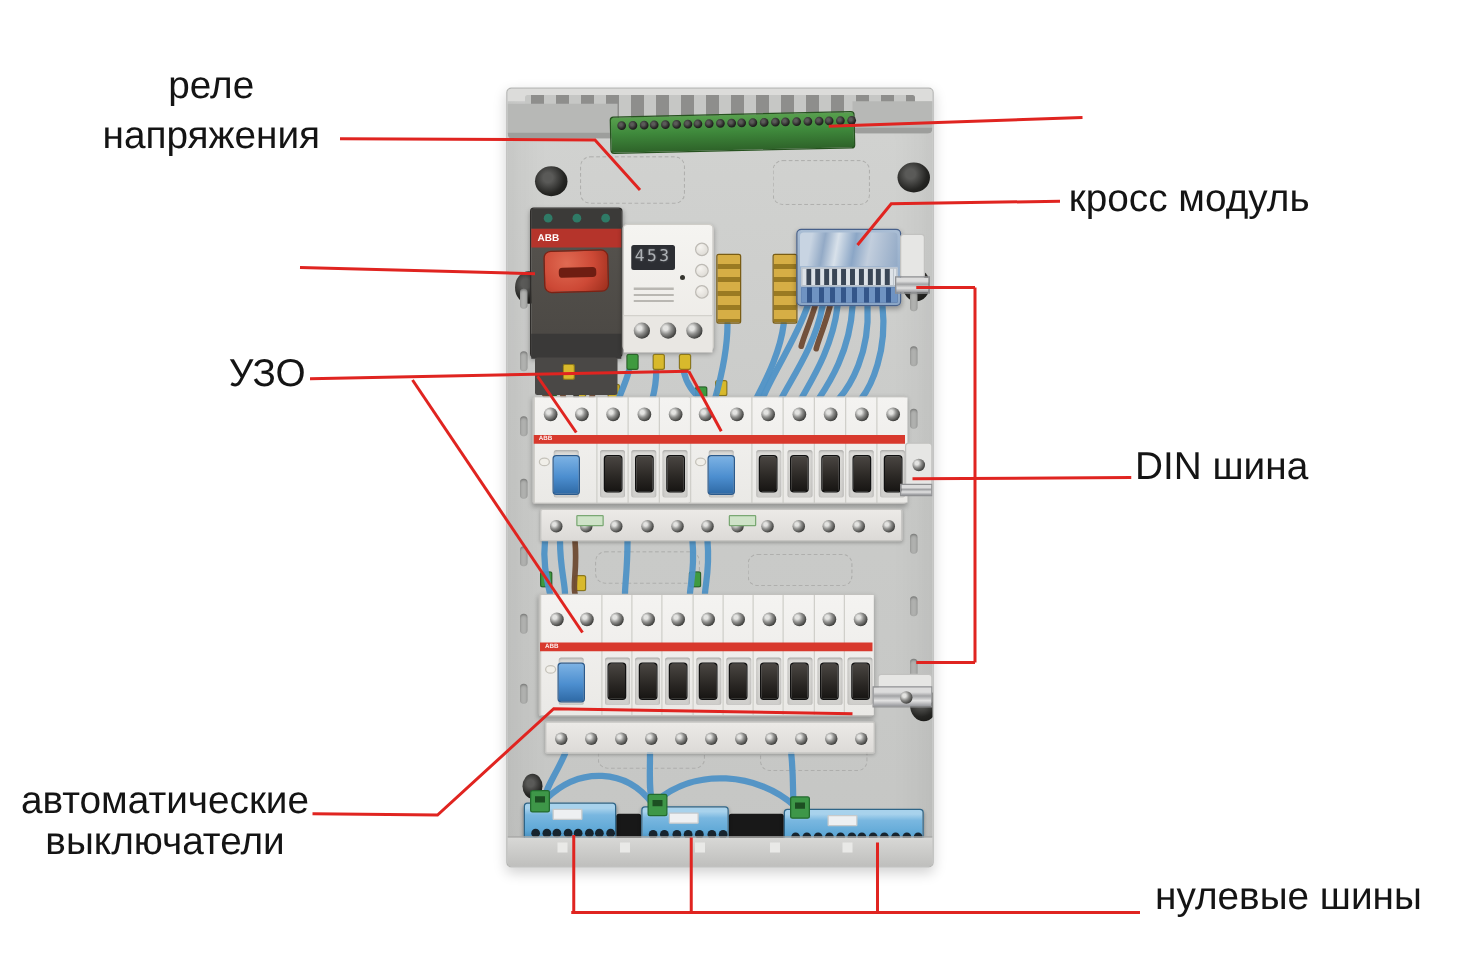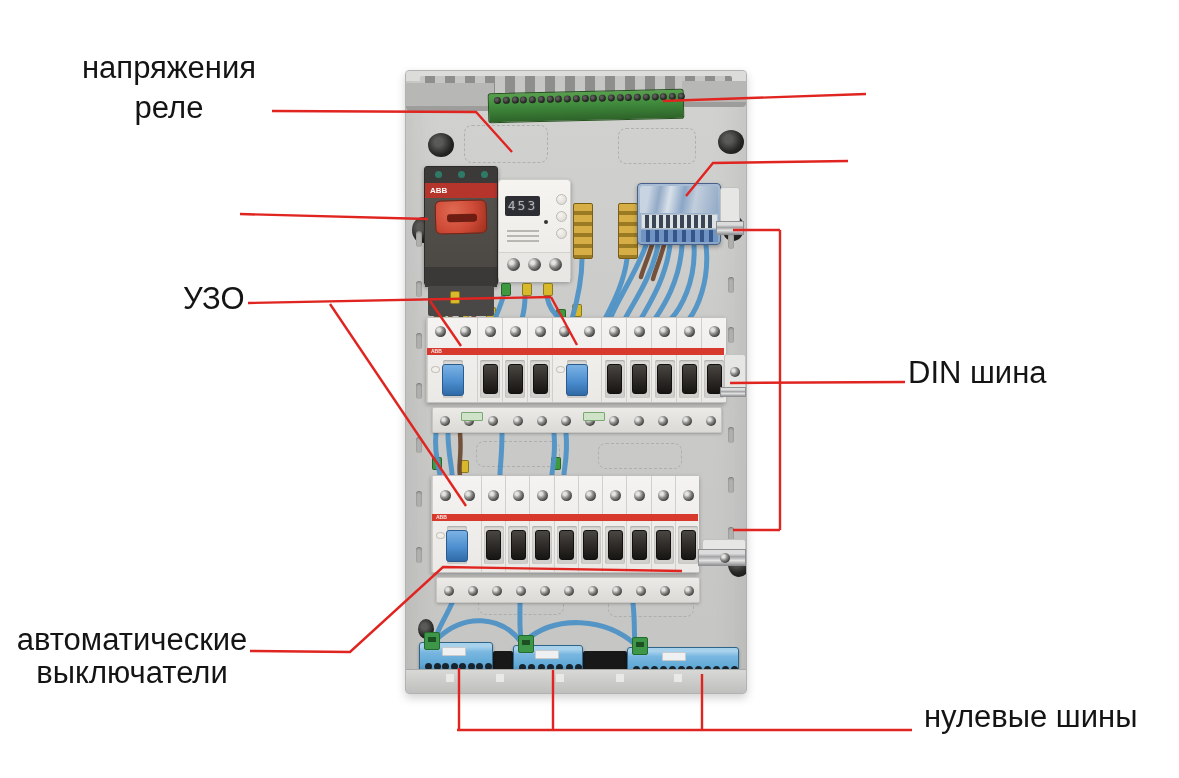--- a/index.html
+++ b/index.html
@@ -469,23 +469,24 @@
     <line x1="780" y1="230" x2="733" y2="230"></line>
     <line x1="780" y1="530" x2="733" y2="530"></line>
     <polyline points="250,651 350,652 443,567 682,571"></polyline>
     <line x1="459" y1="668" x2="459" y2="731"></line>
     <line x1="553" y1="670" x2="553" y2="731"></line>
     <line x1="702" y1="674" x2="702" y2="731"></line>
     <line x1="457" y1="730" x2="912" y2="730"></line>
   </svg>
 
   <div class="lbl two" style="left:80px;top:48px;width:178px;text-align:center;line-height:40px">
+    <div>реле</div>
     <div>напряжения</div>
-    <div>реле</div>
   </div>
+  <div class="lbl" style="left:855px;top:141px">кросс модуль</div>
   <div class="lbl" style="left:183px;top:281px">УЗО</div>
   <div class="lbl" style="left:908px;top:355px">DIN шина</div>
   <div class="lbl two" style="left:8px;top:623px;width:248px;text-align:center;line-height:33px">
     <div>автоматические</div>
     <div>выключатели</div>
   </div>
   <div class="lbl" style="left:924px;top:699px">нулевые шины</div>
 </div>
 
 </body></html>

